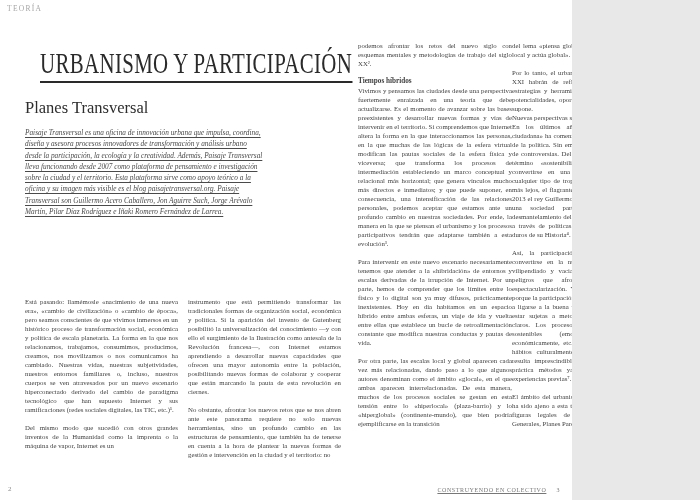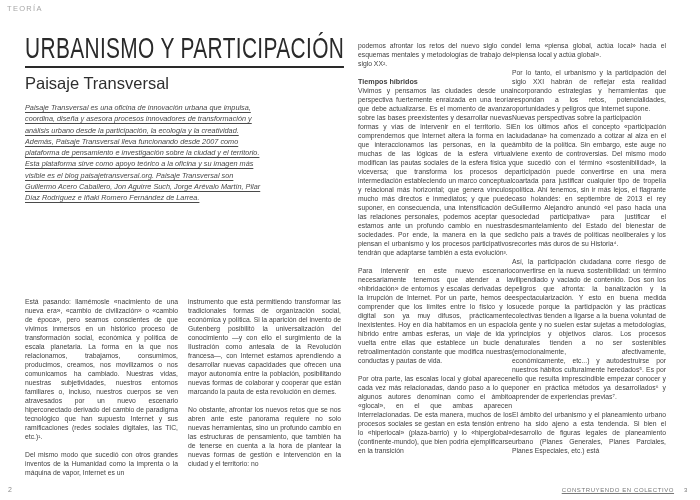--- a/index.html
+++ b/index.html
@@ -1,26 +1,26 @@
 <!DOCTYPE html>
 <html><head>
 <meta charset="utf-8">
 <style>
   html,body{margin:0;padding:0;background:#e8e8e8;}
   .spread{
-    position:relative;width:700px;height:500px;background:#ffffff;
-    font-family:Liberation Sans, sans-serif;overflow:hidden;
+    position:relative;width:572px;height:500px;background:#ffffff;
+    font-family:Liberation Serif, serif;overflow:hidden;
   }
   .kicker{
     position:absolute;left:7px;top:4px;font-size:7.5px;letter-spacing:1.3px;
     color:#a6a6a6;
   }
   
   .masthead{position:absolute;left:25px;top:33px;width:316px;}
-  .title{margin:0;}
+  .title{margin:15px;}
   .title-row{line-height:0;margin:0 0 6px 0;}
   .title-line{
     display:inline-block;transform:scaleX(0.72);transform-origin:0 0;
     font-size:29px;line-height:31px;font-weight:normal;color:#2a2a2a;
     letter-spacing:0.5px;border-bottom:2px solid #2a2a2a;padding-bottom:2px;
     white-space:nowrap;
   }
   .author{margin-top:6px;font-size:16.5px;color:#2e2e2e;}
   .intro{
     margin:9px 0 12px;width:240px;font-size:7.3px;line-height:11.3px;
@@ -56,21 +56,21 @@
 <div class="spread">
 
   <div class="kicker">TEORÍA</div>
 
   <div class="masthead">
     <h1 class="title">
       <div class="title-row">
         <span class="title-line">URBANISMO Y PARTICIPACIÓN</span>
       </div>
     </h1>
-    <div class="author">Paisaje Transversal</div>
+    <div class="author">Planes Transversal</div>
     <p class="intro">Paisaje Transversal es una oficina de innovación urbana que impulsa, coordina, diseña y asesora procesos innovadores de transformación y análisis urbano desde la participación, la ecología y la creatividad. Además, Paisaje Transversal lleva funcionando desde 2007 como plataforma de pensamiento e investigación sobre la ciudad y el territorio. Esta plataforma sirve como apoyo teórico a la oficina y su imagen más visible es el blog paisajetransversal.org. Paisaje Transversal son Guillermo Acero Caballero, Jon Aguirre Such, Jorge Arévalo Martín, Pilar Díaz Rodríguez e Iñaki Romero Fernández de Larrea.</p>
   </div>
 
   <div class="cols cols-left">
     <div class="col">
       <p class="body">Está pasando: llamémosle «nacimiento de una nueva era», «cambio de civilización» o «cambio de época», pero seamos conscientes de que vivimos inmersos en un histórico proceso de transformación social, económica y política de escala planetaria. La forma en la que nos relacionamos, trabajamos, consumimos, producimos, creamos, nos movilizamos o nos comunicamos ha cambiado. Nuestras vidas, nuestras subjetividades, nuestros entornos familiares o, incluso, nuestros cuerpos se ven atravesados por un nuevo escenario hiperconectado derivado del cambio de paradigma tecnológico que han supuesto Internet y sus ramificaciones (redes sociales digitales, las TIC, etc.)¹.</p>
       <p class="body mb0">Del mismo modo que sucedió con otros grandes inventos de la Humanidad como la imprenta o la máquina de vapor, Internet es un</p>
     </div>
     <div class="col">
       <p class="body">instrumento que está permitiendo transformar las tradicionales formas de organización social, económica y política. Si la aparición del invento de Gutenberg posibilitó la universalización del conocimiento —y con ello el surgimiento de la Ilustración como antesala de la Revolución francesa—, con Internet estamos aprendiendo a desarrollar nuevas capacidades que ofrecen una mayor autonomía entre la población, posibilitando nuevas formas de colaborar y cooperar que están marcando la pauta de esta revolución en ciernes.</p>

